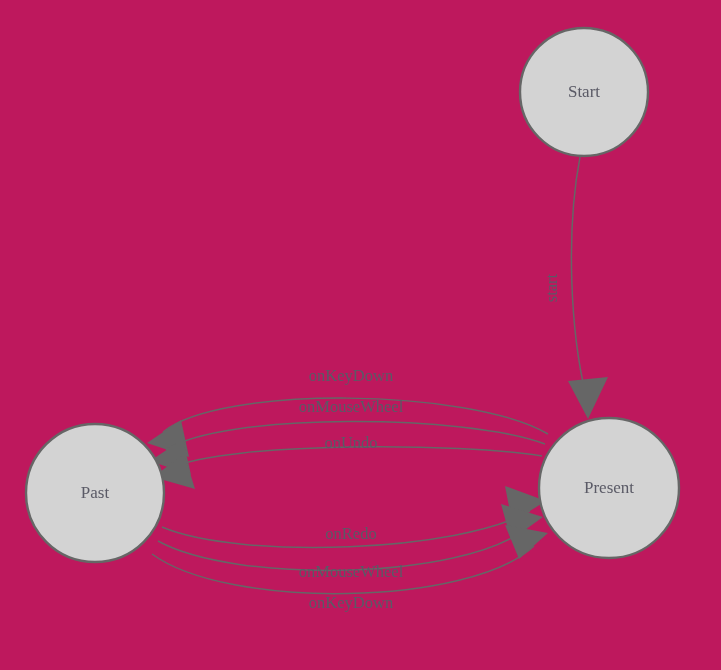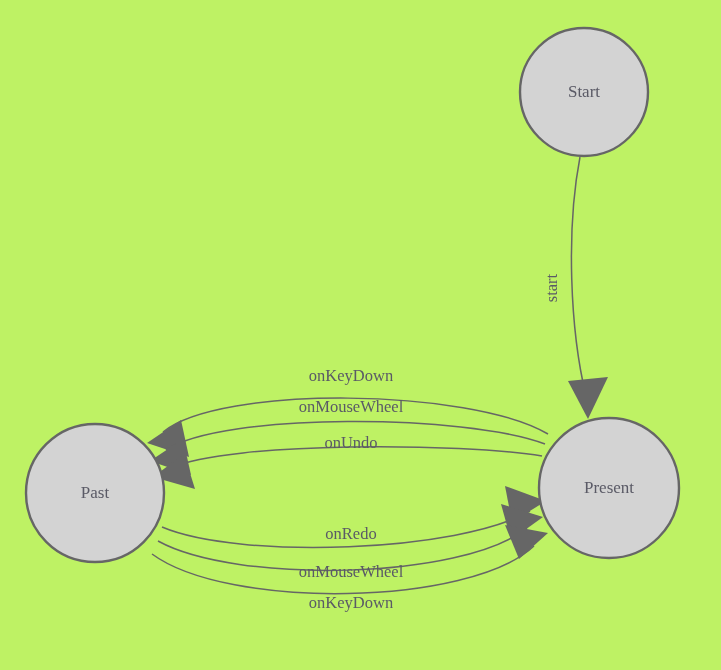--- a/index.html
+++ b/index.html
@@ -4,21 +4,21 @@
 <style>
   html, body {
     margin: 0;
     padding: 0;
     background: #ffffff;
   }
   #diagram-root {
     position: relative;
     width: 721px;
     height: 670px;
-    background: #bef264;
+    background: #be185d;
     overflow: hidden;
     font-family: "Liberation Serif", "DejaVu Serif", serif;
   }
   svg.canvas {
     position: absolute;
     top: 0;
     left: 0;
     width: 721px;
     height: 670px;
     display: block;

